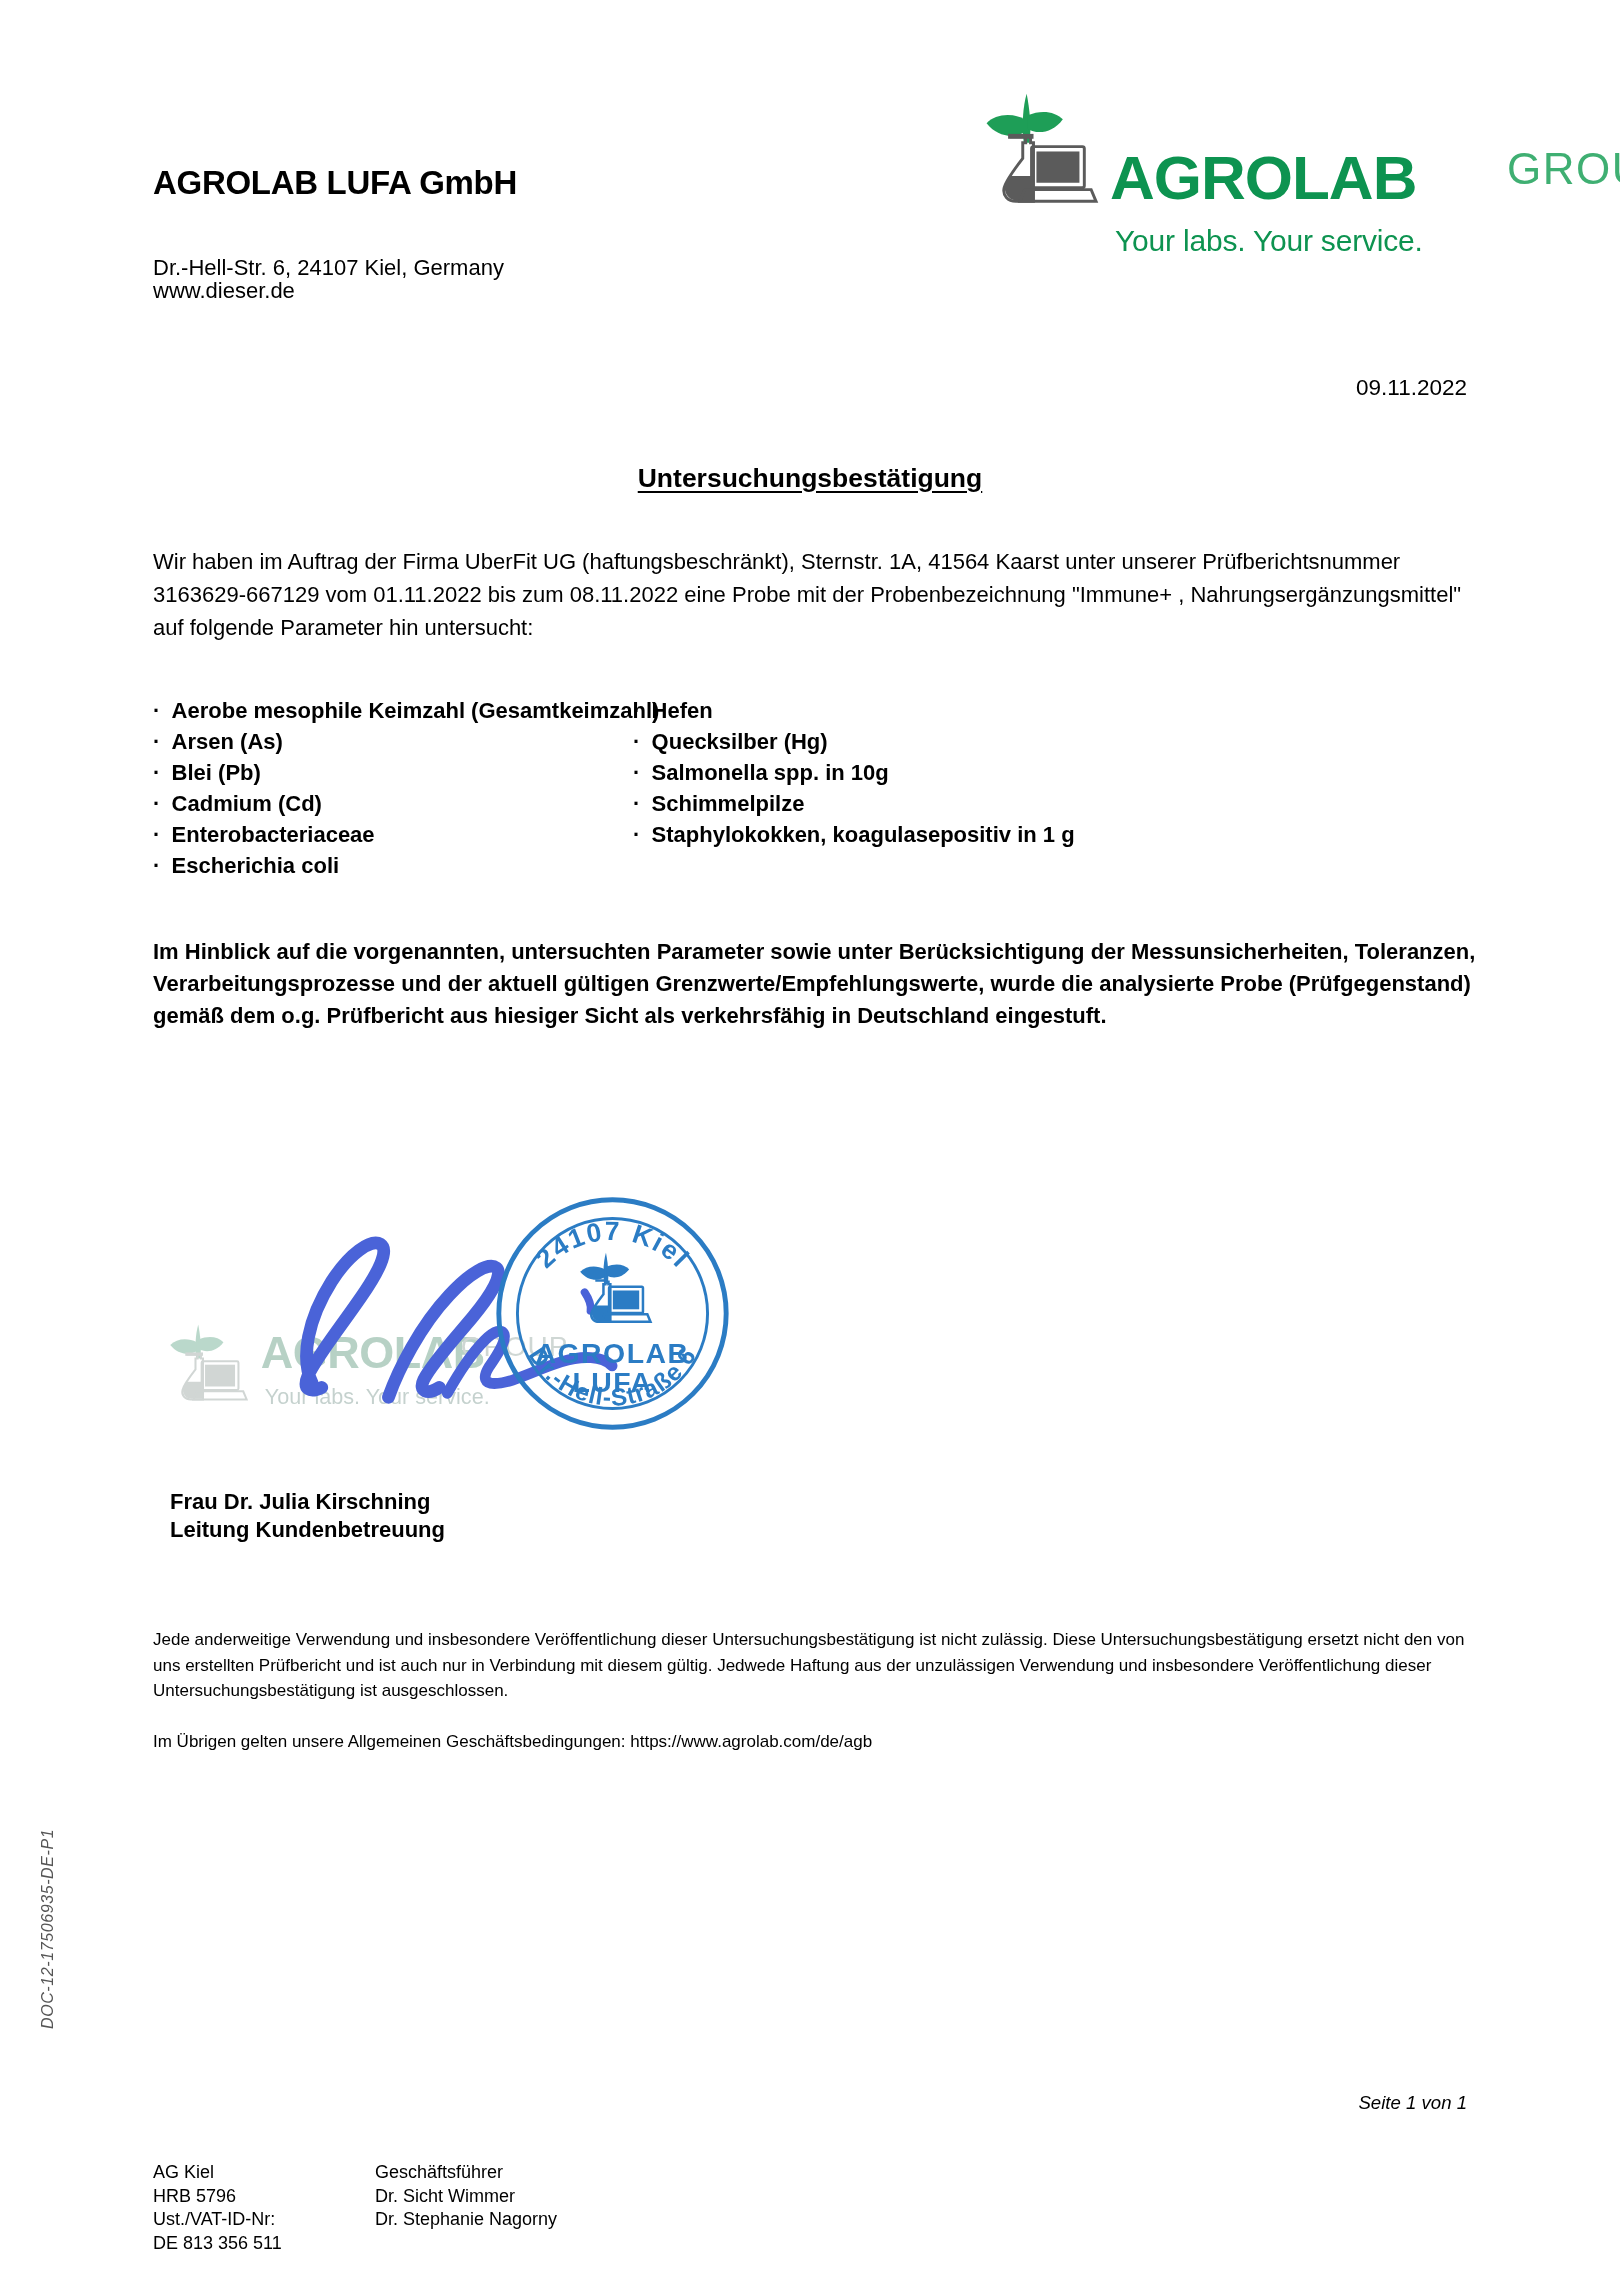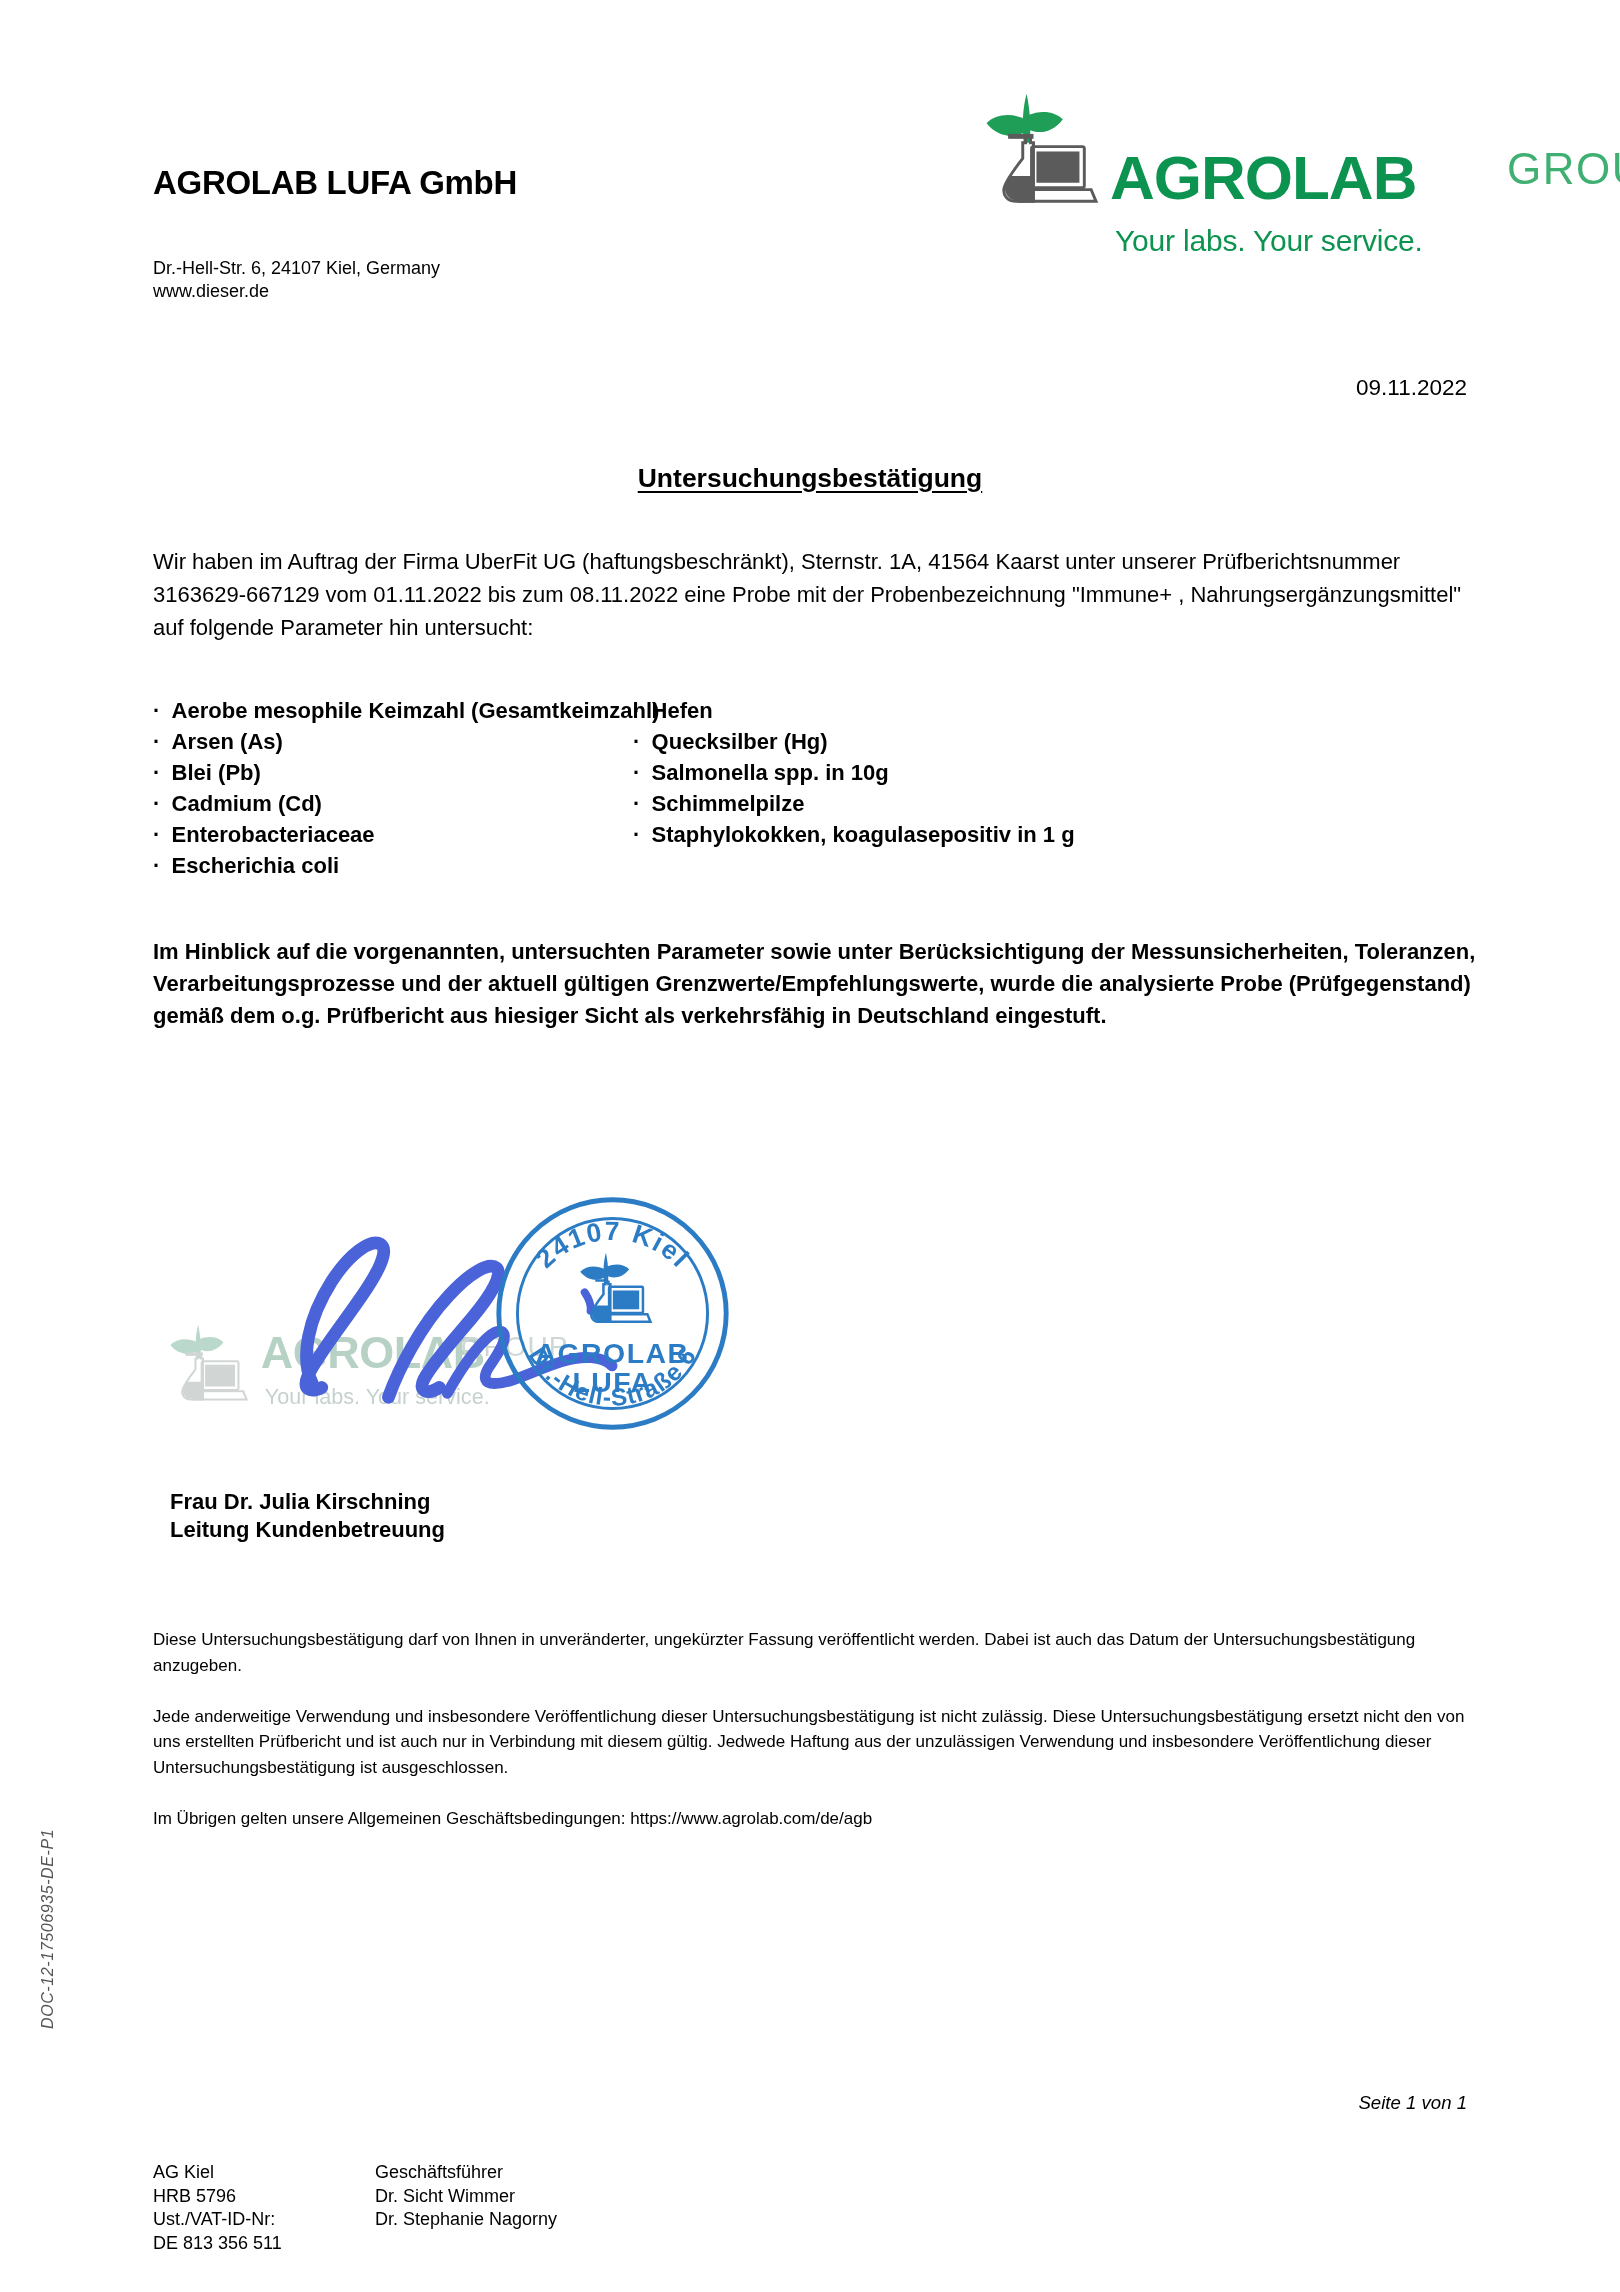--- a/index.html
+++ b/index.html
@@ -34,21 +34,21 @@
     top: 164px;
     font-size: 33px;
     font-weight: bold;
     letter-spacing: -0.3px;
     white-space: nowrap;
   }
   .addr {
     position: absolute;
     left: 153px;
     top: 257px;
-    font-size: 18px;
+    font-size: 22px;
     line-height: 22.5px;
   }
   .addr div { white-space: nowrap; }
 
   
   .logo-wrap {
     position: absolute;
     left: 965px;
     top: 86px;
     width: 568px;
@@ -429,21 +429,20 @@
       <text x="125" y="205" text-anchor="middle" font-family="'Liberation Sans', sans-serif" font-size="29" font-weight="bold" fill="#2b7cc4" letter-spacing="1.5">LUFA</text>
     </svg>
   </div>
 
   <div class="signer">
     <div>Frau Dr. Julia Kirschning</div>
     <div>Leitung Kundenbetreuung</div>
   </div>
 
   <div class="fineprint">
-    <p>Diese Untersuchungsbestätigung darf von Ihnen in unveränderter, ungekürzter Fassung veröffentlicht werden. Dabei ist auch das Datum der Untersuchungsbestätigung anzugeben.</p>
     <p>Jede anderweitige Verwendung und insbesondere Veröffentlichung dieser Untersuchungsbestätigung ist nicht zulässig. Diese Untersuchungsbestätigung ersetzt nicht den von uns erstellten Prüfbericht und ist auch nur in Verbindung mit diesem gültig. Jedwede Haftung aus der unzulässigen Verwendung und insbesondere Veröffentlichung dieser Untersuchungsbestätigung ist ausgeschlossen.</p>
     <p>Im Übrigen gelten unsere Allgemeinen Geschäftsbedingungen: https://www.agrolab.com/de/agb</p>
   </div>
 
   <div class="doc-code">DOC-12-17506935-DE-P1</div>
 
   <div class="page-no">Seite 1 von 1</div>
 
   <div class="footer-info">
     <div class="footer-col-1">

